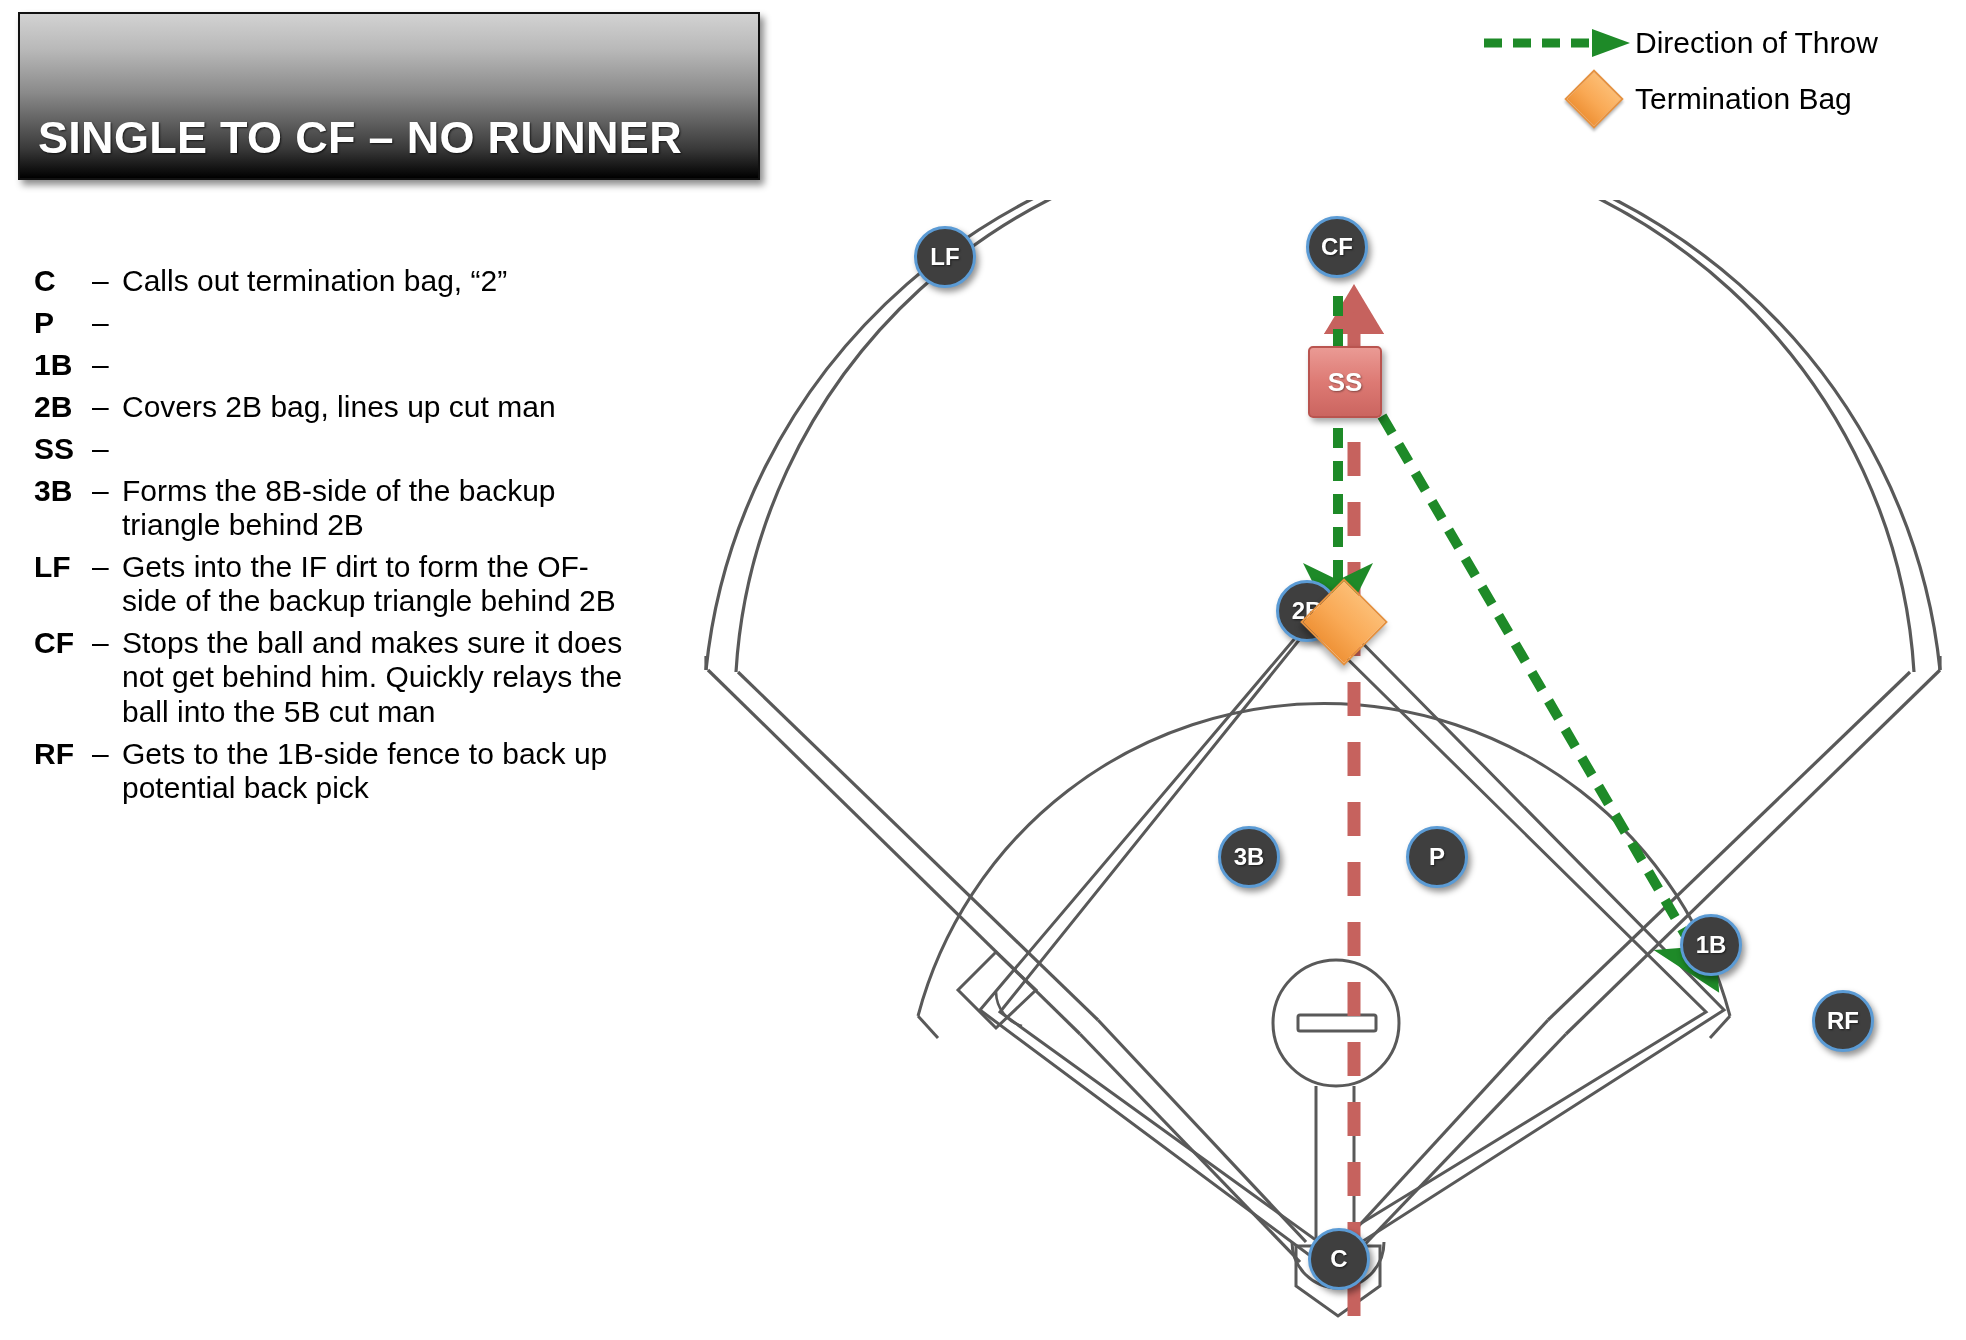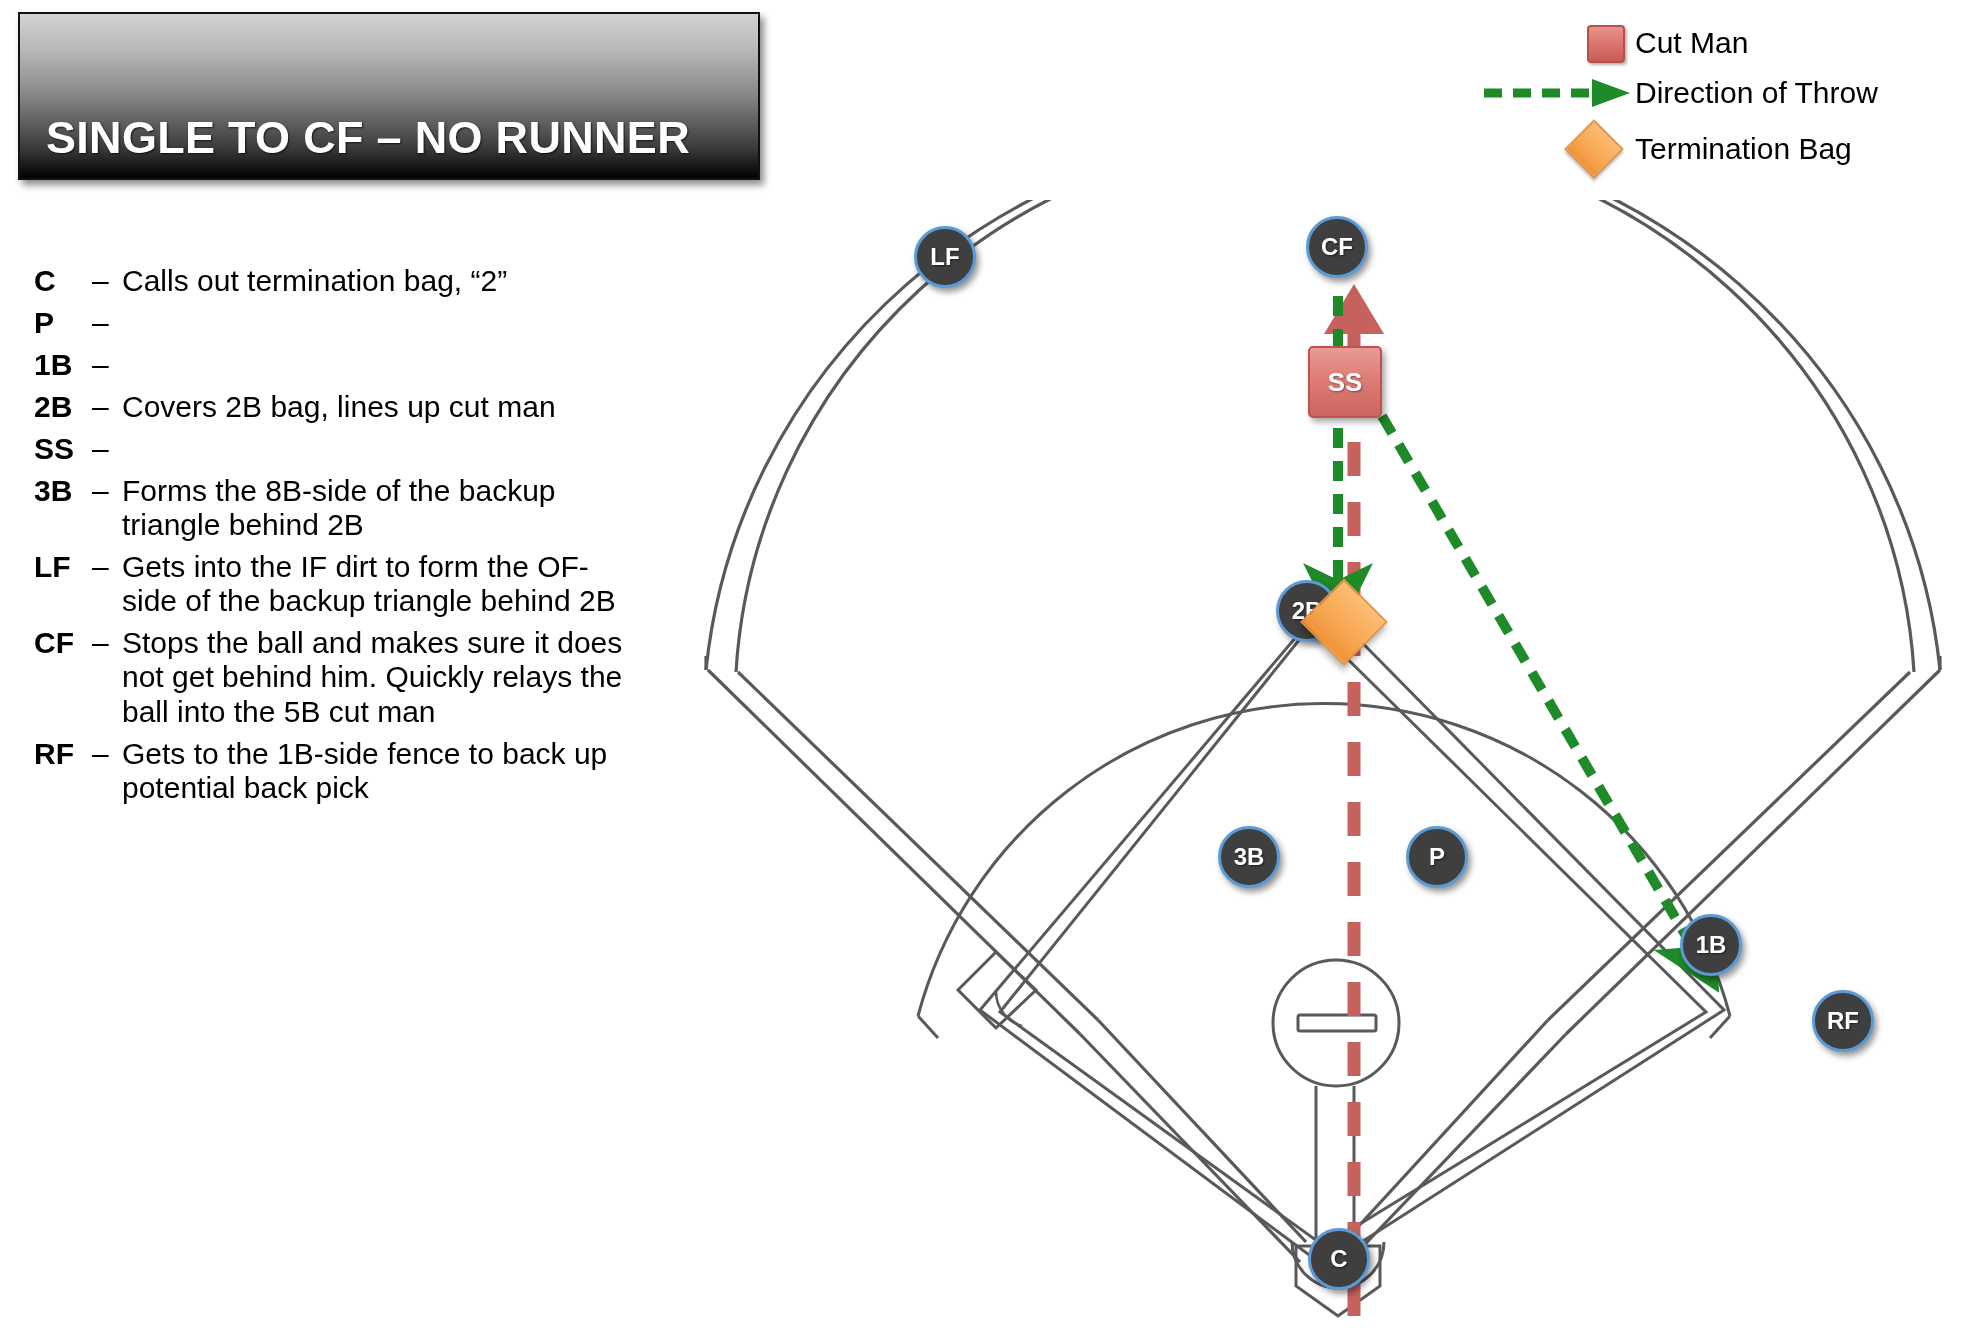--- a/index.html
+++ b/index.html
@@ -23,21 +23,21 @@
     top: 12px;
     width: 742px;
     height: 168px;
     background: linear-gradient(to bottom, #d2d2d2 0%, #b8b8b8 22%, #8a8a8a 48%, #3a3a3a 82%, #000000 100%);
     border: 2px solid #111111;
     box-shadow: 4px 5px 7px rgba(0,0,0,0.45);
     box-sizing: border-box;
   }
   #title-text {
     position: absolute;
-    left: 26px;
+    left: 18px;
     bottom: 14px;
     font-size: 45px;
     font-weight: bold;
     color: #ffffff;
     letter-spacing: 0.3px;
     white-space: nowrap;
     text-shadow: 1px 1px 2px rgba(0,0,0,0.7);
   }
 
   
@@ -232,26 +232,20 @@
   </div>
   <div class="resp-row">
     <span class="resp-pos">RF</span>
     <span class="resp-dash">–</span>
     <span class="resp-desc">Gets to the 1B-side fence to back up potential back pick</span>
   </div>
 </div>
 
 <div id="legend">
 
-  <div class="legend-row">
-    <div class="legend-glyph">
-      <div class="cutman-swatch"></div>
-    </div>
-    <div class="legend-label">Cut Man</div>
-  </div>
 
   <div class="legend-row">
     <div class="legend-glyph">
       <svg class="legend-svg" width="155" height="50" viewBox="0 0 155 50">
         <line x1="4" y1="25" x2="116" y2="25" stroke="#1e8a28" stroke-width="9" stroke-dasharray="18,11" stroke-linecap="butt"></line>
         <polygon points="112,11 150,25 112,39" fill="#1e8a28"></polygon>
       </svg>
     </div>
     <div class="legend-label">Direction of Throw</div>
   </div>

